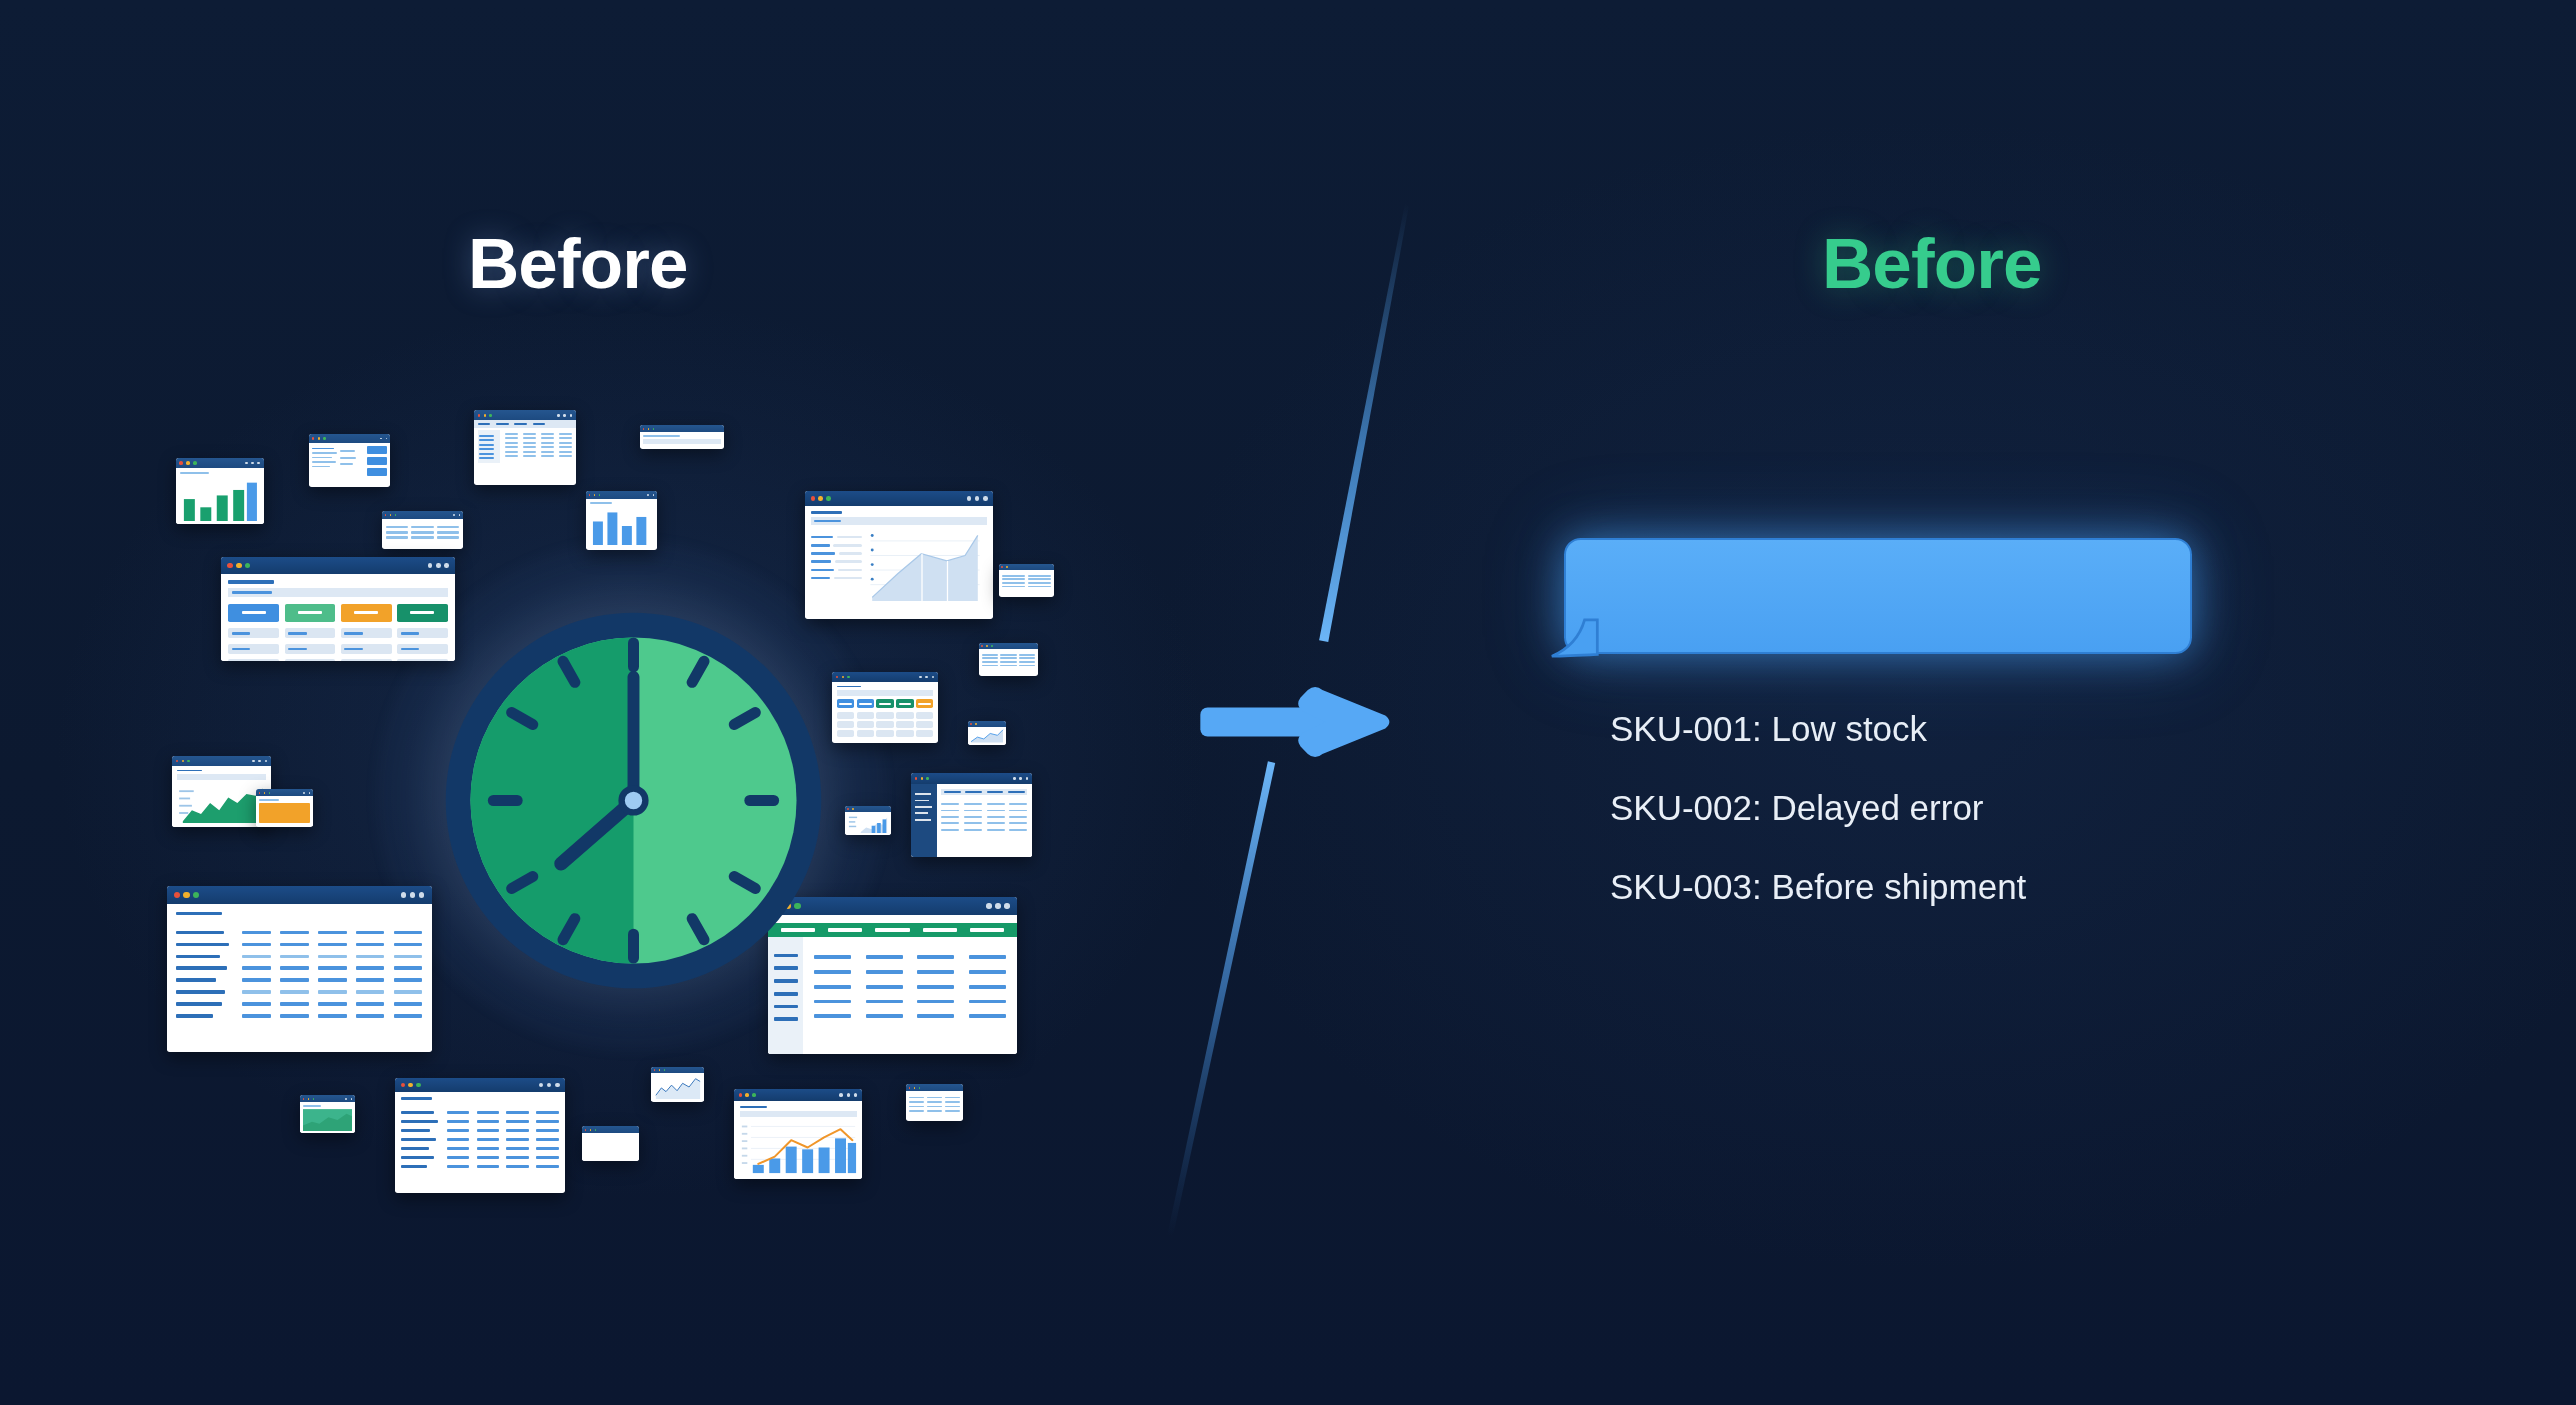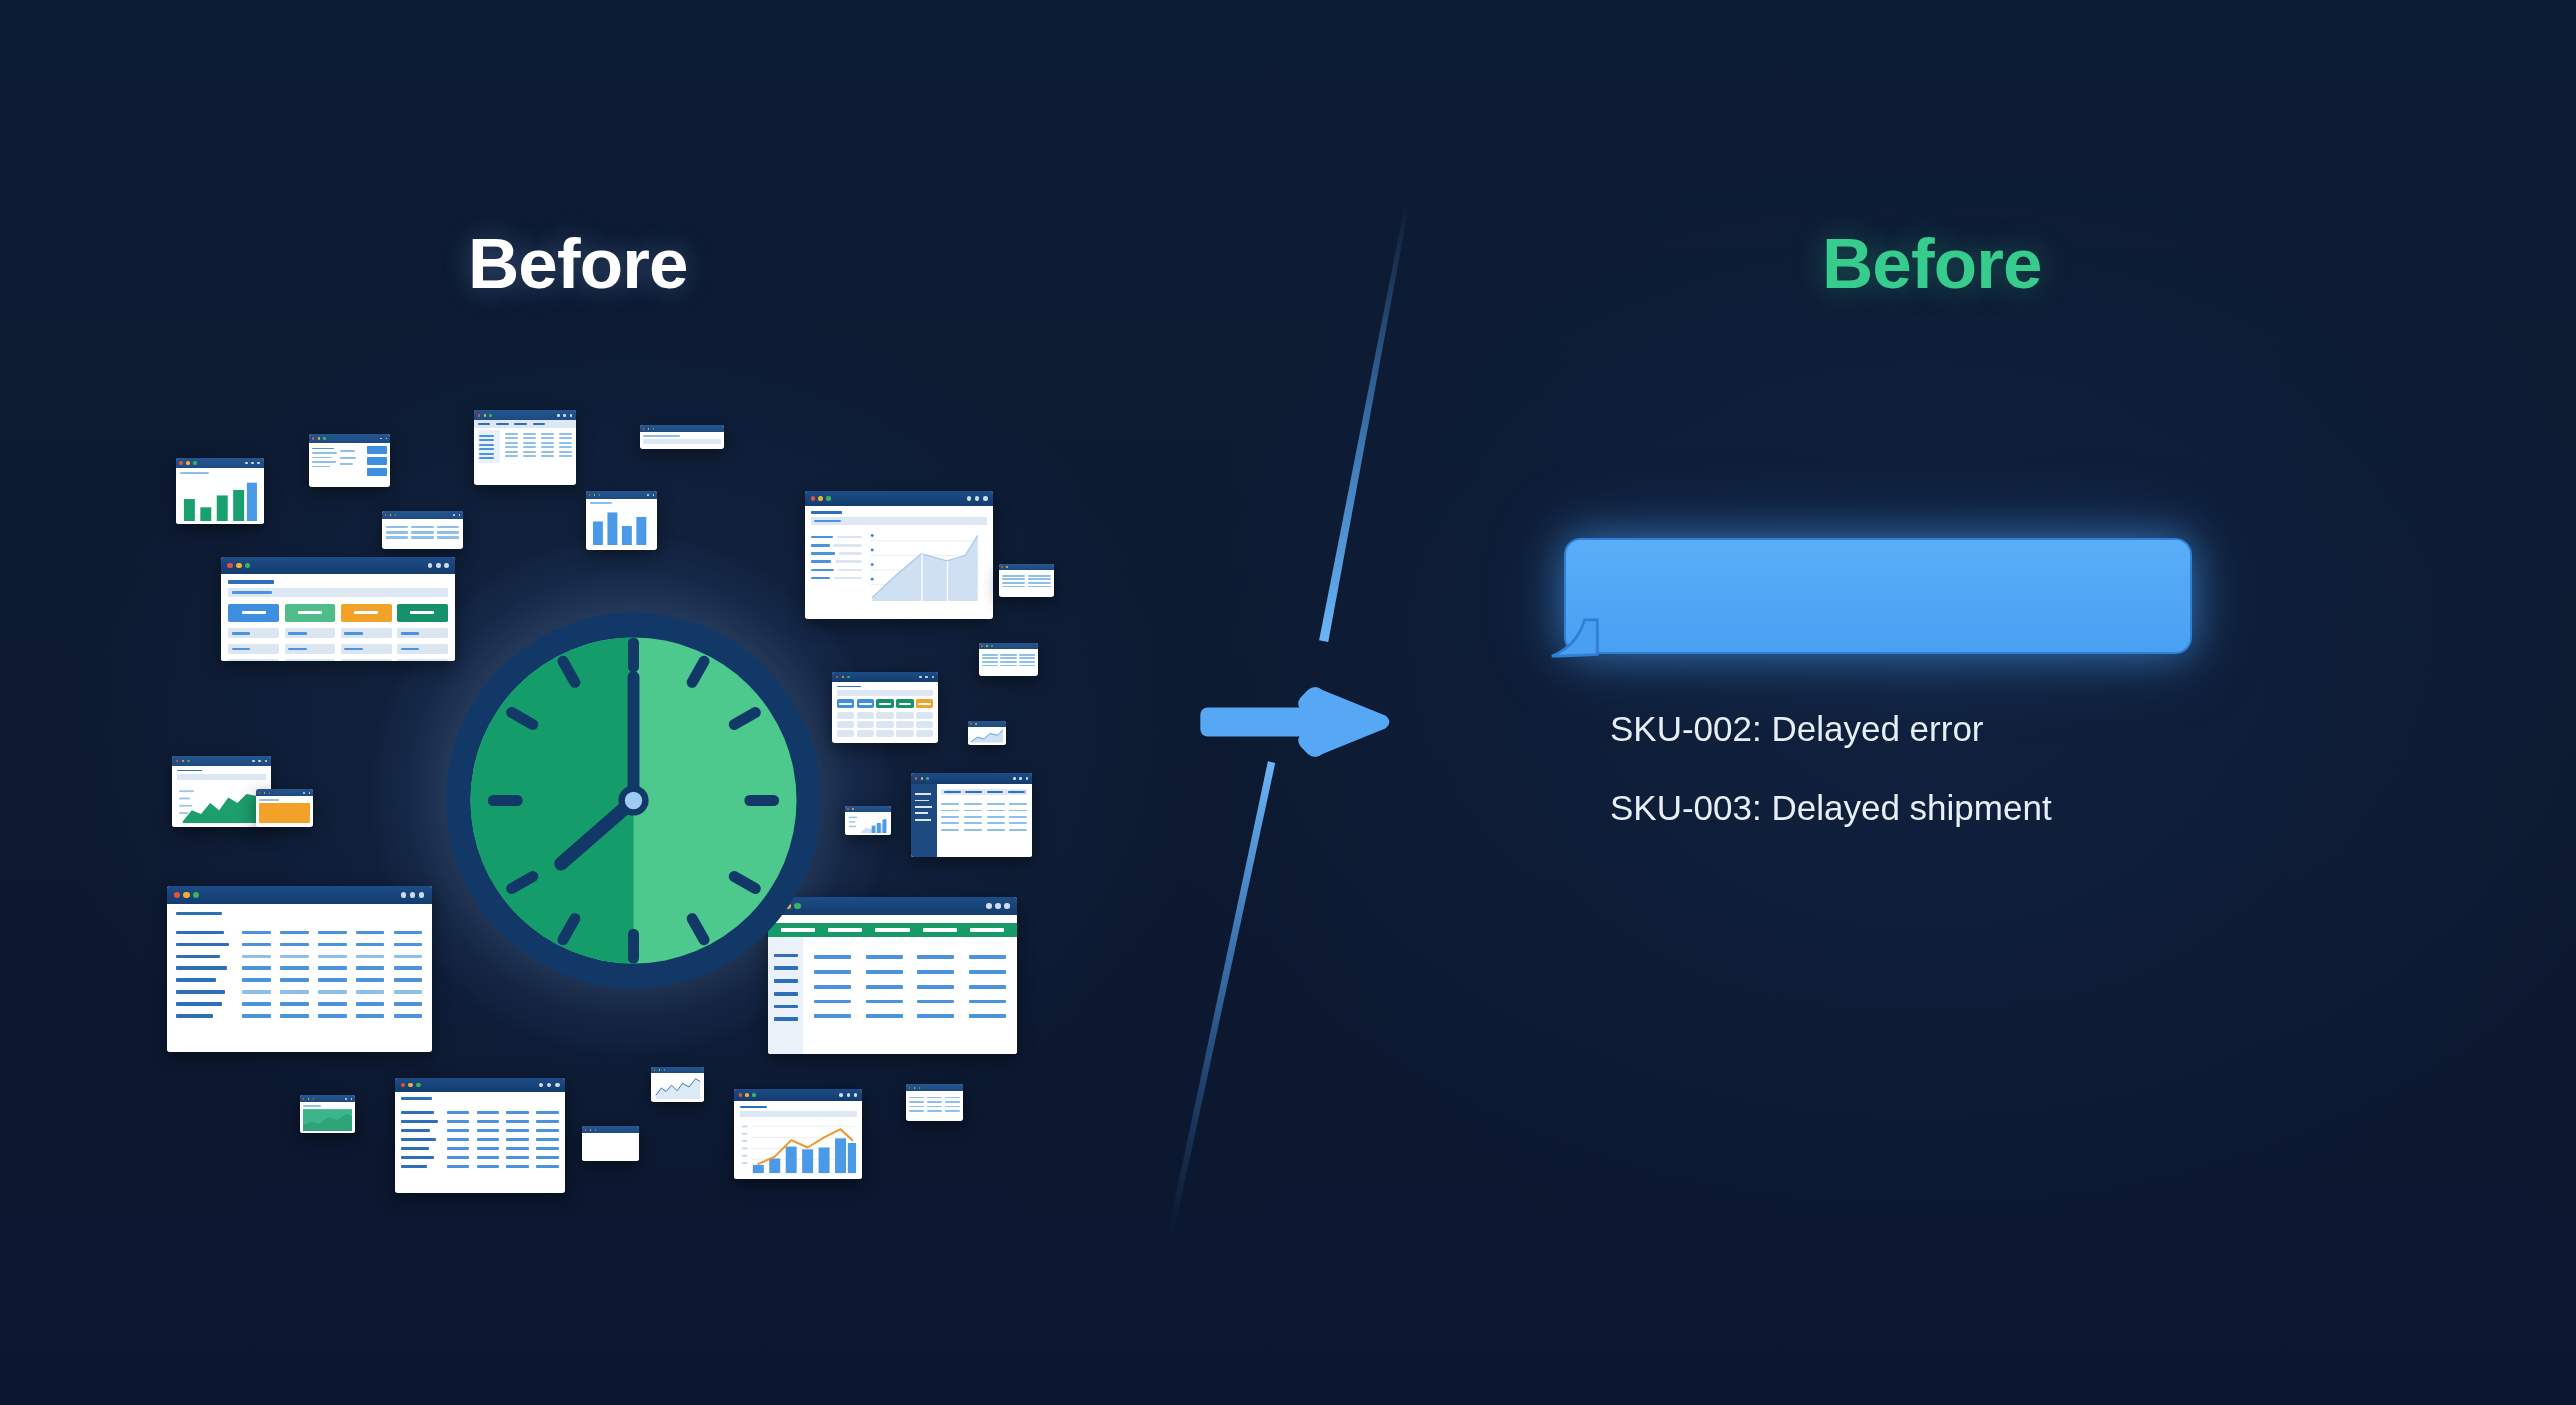--- a/index.html
+++ b/index.html
@@ -1073,20 +1073,21 @@
 
   <div id="after-panel">
 
     <div id="bubble">
       <svg id="bubble-tail" viewBox="0 0 56 44">
         <path d="M52,2 L52,40 Q18,42 2,42 Q30,30 38,2 Z" fill="#49a0f2" stroke="#2f7fd4" stroke-width="3"></path>
       </svg>
     </div>
 
     <div class="sku-list">
+      <div class="sku-line">SKU-001: Low stock</div>
       <div class="sku-line">SKU-002: Delayed error</div>
-      <div class="sku-line">SKU-003: Delayed shipment</div>
+      <div class="sku-line">SKU-003: Before shipment</div>
     </div>
 
   </div>
 
 </div>
 
 
 </body></html>

